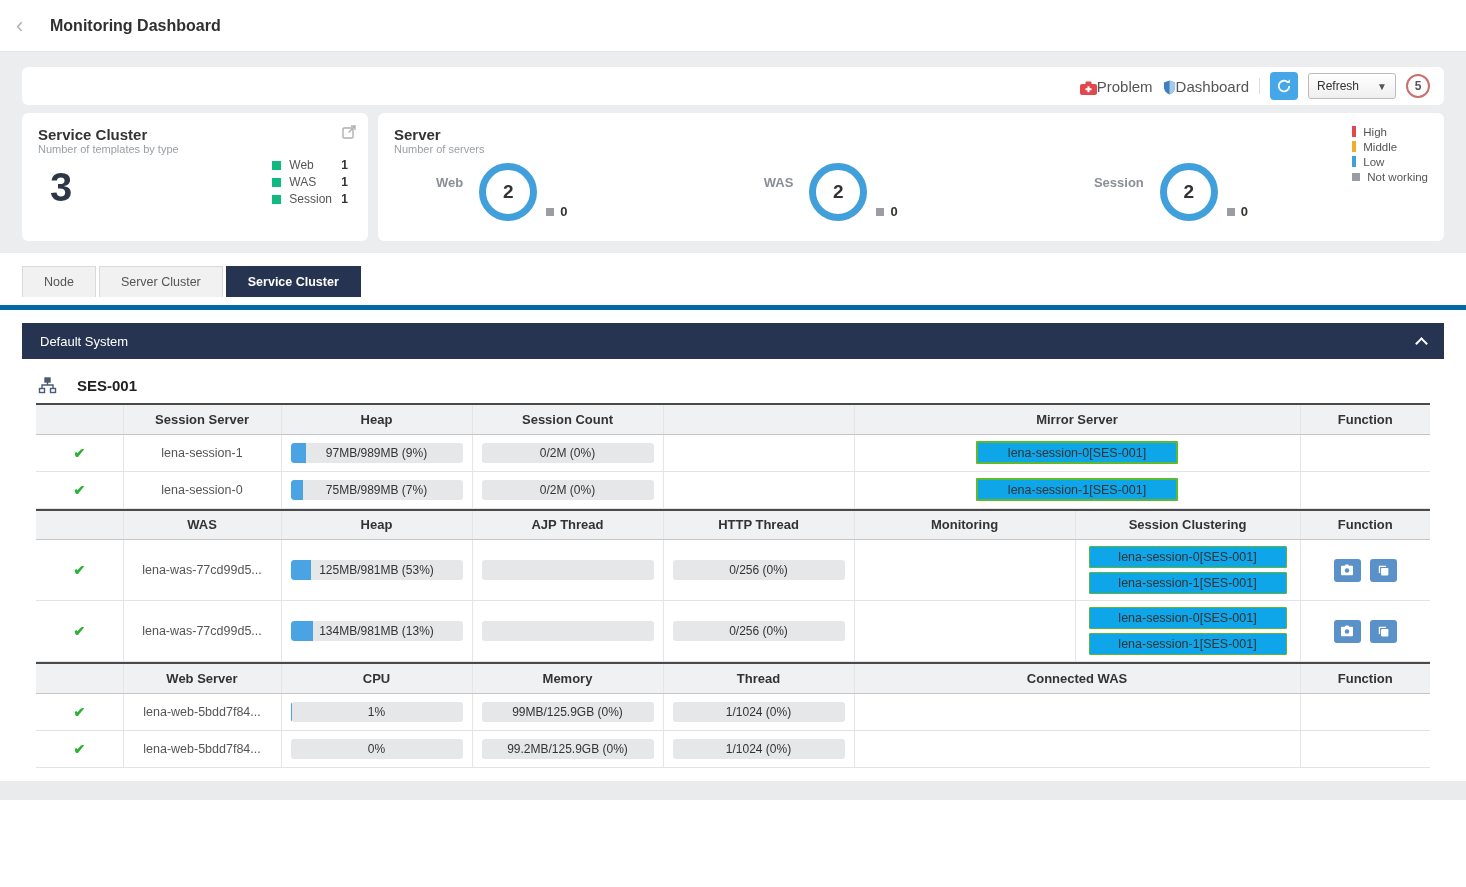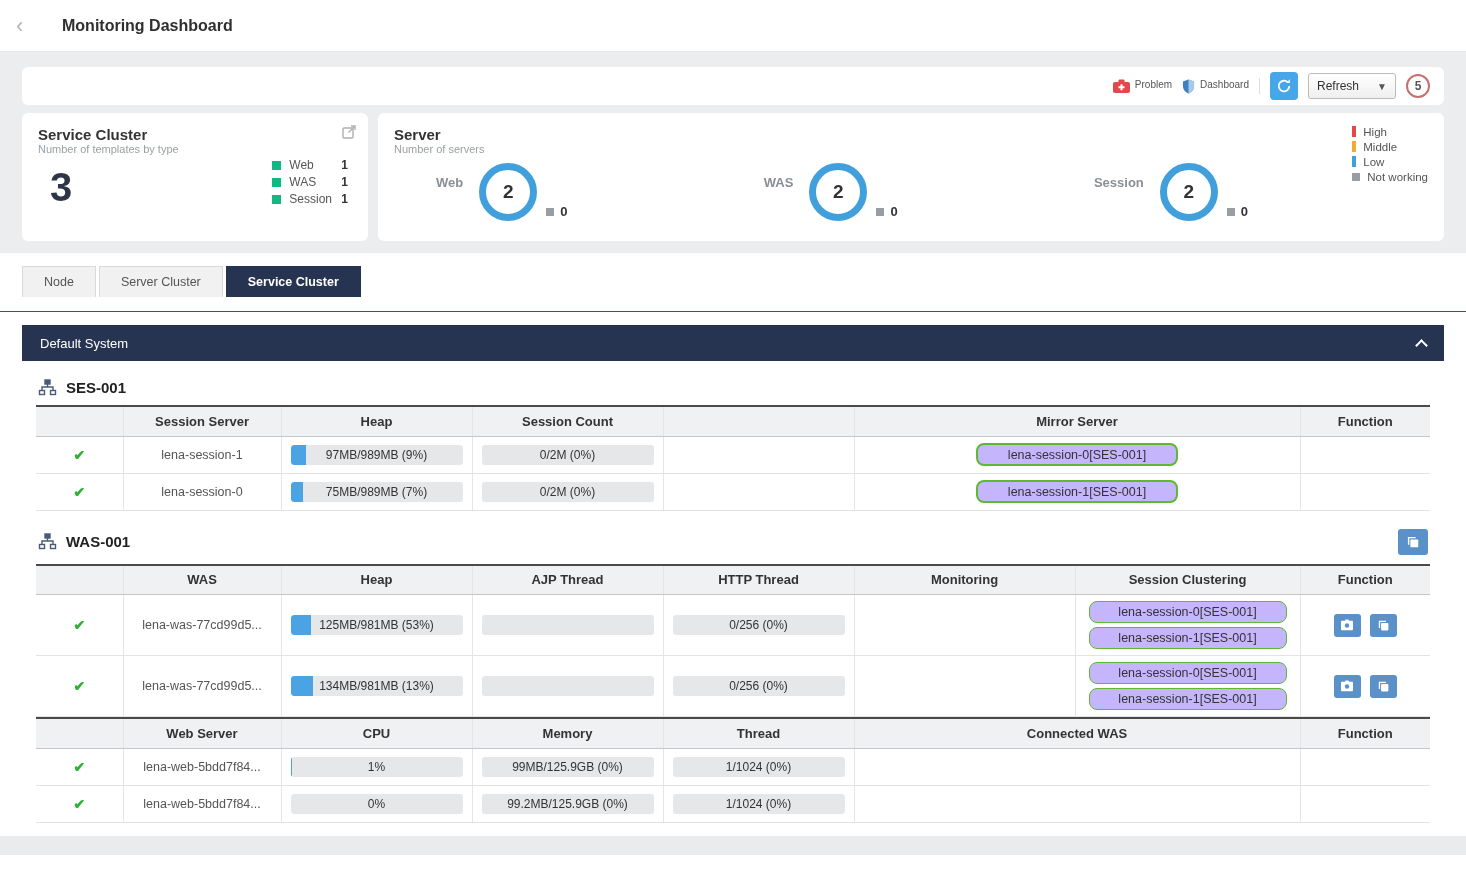--- a/index.html
+++ b/index.html
@@ -2,26 +2,26 @@
 <html><head>
 <meta charset="utf-8">
 <style>
   *{margin:0;padding:0;box-sizing:border-box}
   html,body{width:1466px;height:887px;overflow:hidden}
   body{font-family:"Liberation Sans",sans-serif;background:#fff;color:#333}
 
   
   .topbar{height:52px;background:#fff;border-bottom:1px solid #e6e6e6;display:flex;align-items:center;padding:0 16px}
   .back{color:#b5b5b5;font-size:22px;width:18px;cursor:pointer;line-height:1}
-  .page-title{font-size:16px;font-weight:bold;color:#2f2f2f;margin-left:28px}
+  .page-title{font-size:16px;font-weight:bold;color:#2f2f2f;margin-left:16px}
 
   
   .overview{background:#ecedef;padding:15px 22px 12px}
   .ctlbar{background:#fff;border-radius:6px;height:38px;display:flex;align-items:center;justify-content:flex-end;gap:10px;padding:0 14px;margin-bottom:8px}
-  .ctl-item{display:flex;align-items:flex-start;gap:5px;font-size:10px;color:#555;cursor:pointer}
+  .ctl-item{display:flex;align-items:flex-end;font-size:15px;color:#555;cursor:pointer}
   .divider{width:1px;height:16px;background:#ddd}
   .refresh-btn{width:28px;height:28px;background:#45a6e8;border:none;border-radius:4px;display:flex;align-items:center;justify-content:center;cursor:pointer}
   .refresh-select{width:88px;height:26px;border:1px solid #bbb;border-radius:3px;background:linear-gradient(#fff,#efefef);display:flex;align-items:center;justify-content:space-between;padding:0 8px;font-size:12px;color:#333;cursor:pointer}
   .caret{font-size:10px;color:#555}
   .countdown{width:24px;height:24px;border:2px solid #c96f6f;border-radius:50%;display:flex;align-items:center;justify-content:center;font-size:12px;font-weight:bold;color:#555;background:#fff}
 
   .cards{display:flex;gap:10px}
   .card{background:#fff;border-radius:6px;padding:13px 16px;position:relative;height:128px}
   .card-sc{width:346px}
   .card-sv{flex:1}
@@ -42,42 +42,42 @@
   .g-label{font-size:13px;font-weight:bold;color:#8a8f96;margin:12px 16px 0 0}
   .donut{width:58px;height:58px;border:7px solid #41a0dc;border-radius:50%;display:flex;align-items:center;justify-content:center;font-size:19px;font-weight:bold;color:#333;background:#fff}
   .zero{display:flex;align-items:center;align-self:flex-end;margin:0 0 2px 9px;gap:6px;font-size:13px;font-weight:bold;color:#333}
   .sq2{width:8px;height:8px;background:#9a9da2}
   .sv-legend{position:absolute;top:11px;right:16px}
   .sv-lrow{display:flex;align-items:center;gap:7px;font-size:11.5px;color:#555;height:15px}
   .lbar{width:4px;height:11px}
   .lsq{width:8px;height:8px}
 
   
-  .tabs{padding:13px 0 14px 22px;border-bottom:1px solid #0369a1;display:flex}
+  .tabs{padding:13px 0 8px 22px;border-bottom:5px solid #0369a1;display:flex}
   .tab{height:31px;line-height:31px;padding:0 21px;background:#f1f1f1;border:1px solid #d9d9d9;border-bottom:none;font-size:12.5px;color:#555;margin-right:3px;cursor:pointer}
   .tab.active{background:#263451;border-color:#263451;color:#fff;font-weight:bold}
 
   
   .syshdr{margin:13px 22px 0;background:#263451;color:#fff;height:36px;display:flex;align-items:center;padding:0 18px;font-size:13px}
   .caret-up{margin-left:auto;width:9px;height:9px;border-top:2px solid #fff;border-right:2px solid #fff;transform:rotate(-45deg);margin-top:4px;cursor:pointer}
   .sysbody{margin:0 22px;background:#fff;padding:0 14px 0}
-  .sec-head{display:flex;align-items:center;gap:9px;padding:18px 2px 9px}
+  .sec-head{display:flex;align-items:center;gap:20px;padding:18px 2px 9px}
   .sec-title{font-size:15px;font-weight:bold;color:#222}
   .sec-action{margin-left:auto;width:30px;height:26px;background:#5b91c9;border:none;border-radius:3px;display:flex;align-items:center;justify-content:center;cursor:pointer}
 
   table.grid{width:100%;border-collapse:collapse;table-layout:fixed}
   .grid th{background:#f0f1f3;border-top:2px solid #4a4a4a;border-bottom:1px solid #c6c6c6;height:30px;font-size:13px;color:#333;font-weight:bold}
   .grid th+th,.grid td+td{border-left:1px solid #e5e5e7}
   .grid td{border-bottom:1px solid #e3e3e5;text-align:center;font-size:12.5px;color:#555;height:37px;vertical-align:middle}
   .was-table td{height:61px}
   .check{color:#2eb135;font-size:14px;font-weight:bold}
   .bar{position:relative;width:172px;height:20px;background:#e6e7e9;border-radius:3px;margin:0 auto;overflow:hidden}
   .bar .fill{position:absolute;left:0;top:0;bottom:0;background:#4aa4e4;border-radius:3px 0 0 3px}
   .bar .bar-text{position:relative;display:block;line-height:20px;font-size:12px;color:#333}
-  .gbtn{display:inline-block;width:202px;height:23px;background:#c4b5fd;border:2px solid #5fb832;border-radius:8px;font-size:12.5px;color:#333;font-family:inherit;cursor:pointer;padding:0}
+  .gbtn{display:inline-block;width:202px;height:23px;background:#0ea5e9;border:2px solid #5fb832;border-radius:1px;font-size:12.5px;color:#333;font-family:inherit;cursor:pointer;padding:0}
   .was-table .gbtn{width:198px;height:22px;margin:2px 0;border-width:1.5px}
   .icon-btn{width:27px;height:23px;background:#5b91c9;border:none;border-radius:3px;display:inline-flex;align-items:center;justify-content:center;margin:0 3px;cursor:pointer;vertical-align:middle}
   .footer-strip{height:19px;background:#e9ebed;margin-top:13px}
 </style>
 </head>
 <body>
 
 <div class="topbar">
   <span class="back">‹</span>
   <span class="page-title">Monitoring Dashboard</span>
@@ -293,41 +293,20 @@
               <span class="bar-text">0/2M (0%)</span>
             </div>
           </td>
         <td></td>
         <td><button class="gbtn">lena-session-1[SES-001]</button></td>
         <td></td>
       </tr>
     </tbody>
   </table>
 
-  <div class="sec-head">
-    <span style="line-height:0">
-      <svg width="19" height="17" viewBox="0 0 19 17">
-          <g stroke="#4a5b77" stroke-width="1.4" fill="none">
-            <rect x="7" y="1" width="5" height="4" fill="#4a5b77"></rect>
-            <rect x="1.5" y="11.5" width="5" height="4"></rect>
-            <rect x="12.5" y="11.5" width="5" height="4"></rect>
-            <path d="M9.5 5v3M4 11.5V8h11v3.5"></path>
-          </g>
-        </svg>
-    </span>
-    <span class="sec-title">WAS-001</span>
-    <button class="sec-action">
-      <span style="line-height:0">
-        <svg width="14" height="14" viewBox="0 0 16 16">
-            <rect x="5" y="5" width="9" height="9" rx="1" fill="#fff"></rect>
-            <path d="M11 3H3v8" stroke="#fff" stroke-width="1.6" fill="none"></path>
-          </svg>
-      </span>
-    </button>
-  </div>
   <table class="grid was-table">
     <colgroup>
         <col style="width:87px">
         <col style="width:158px">
         <col style="width:191px">
         <col style="width:191px">
         <col style="width:191px">
         <col style="width:221px">
         <col style="width:225px">
         <col>

